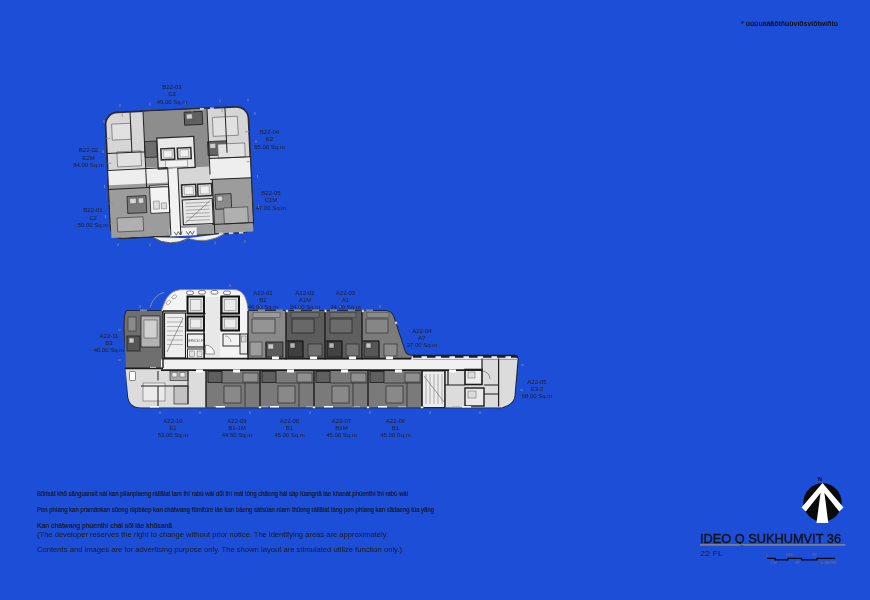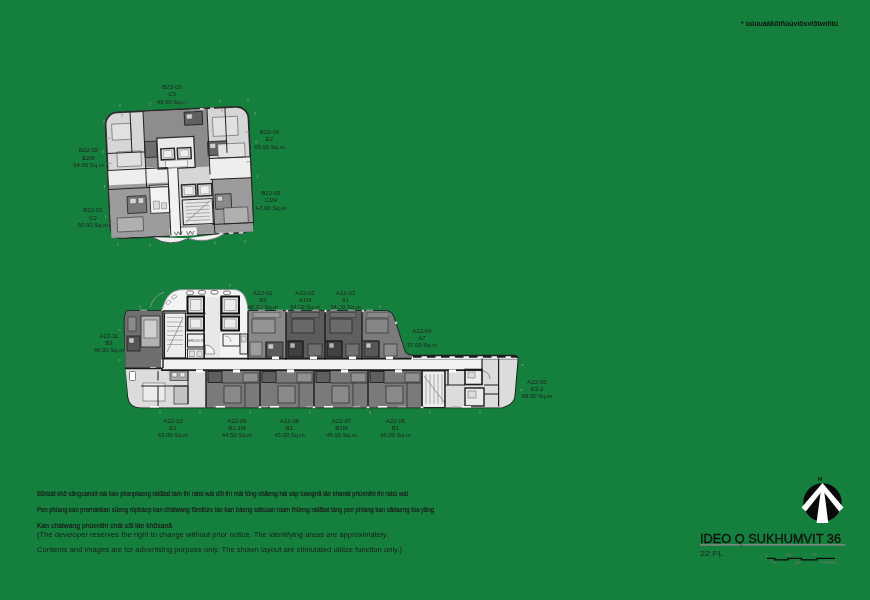--- a/index.html
+++ b/index.html
@@ -1,17 +1,17 @@
 <!DOCTYPE html>
 <html><head>
 <meta charset="utf-8">
 <style>
 html,body{margin:0;padding:0;background:#fff;}
 *{box-sizing:border-box;}
-.page{position:relative;width:870px;height:600px;background:#15803d;overflow:hidden;
+.page{position:relative;width:870px;height:600px;background:#1d4ed8;overflow:hidden;
 font-family:"Liberation Sans",sans-serif;}
 svg text{font-family:"Liberation Sans",sans-serif;}
 </style>
 </head>
 <body>
 <div class="page">
 <svg width="870" height="600" viewBox="0 0 870 600">
 
 <g transform="rotate(-2.7 180 174)">
 

